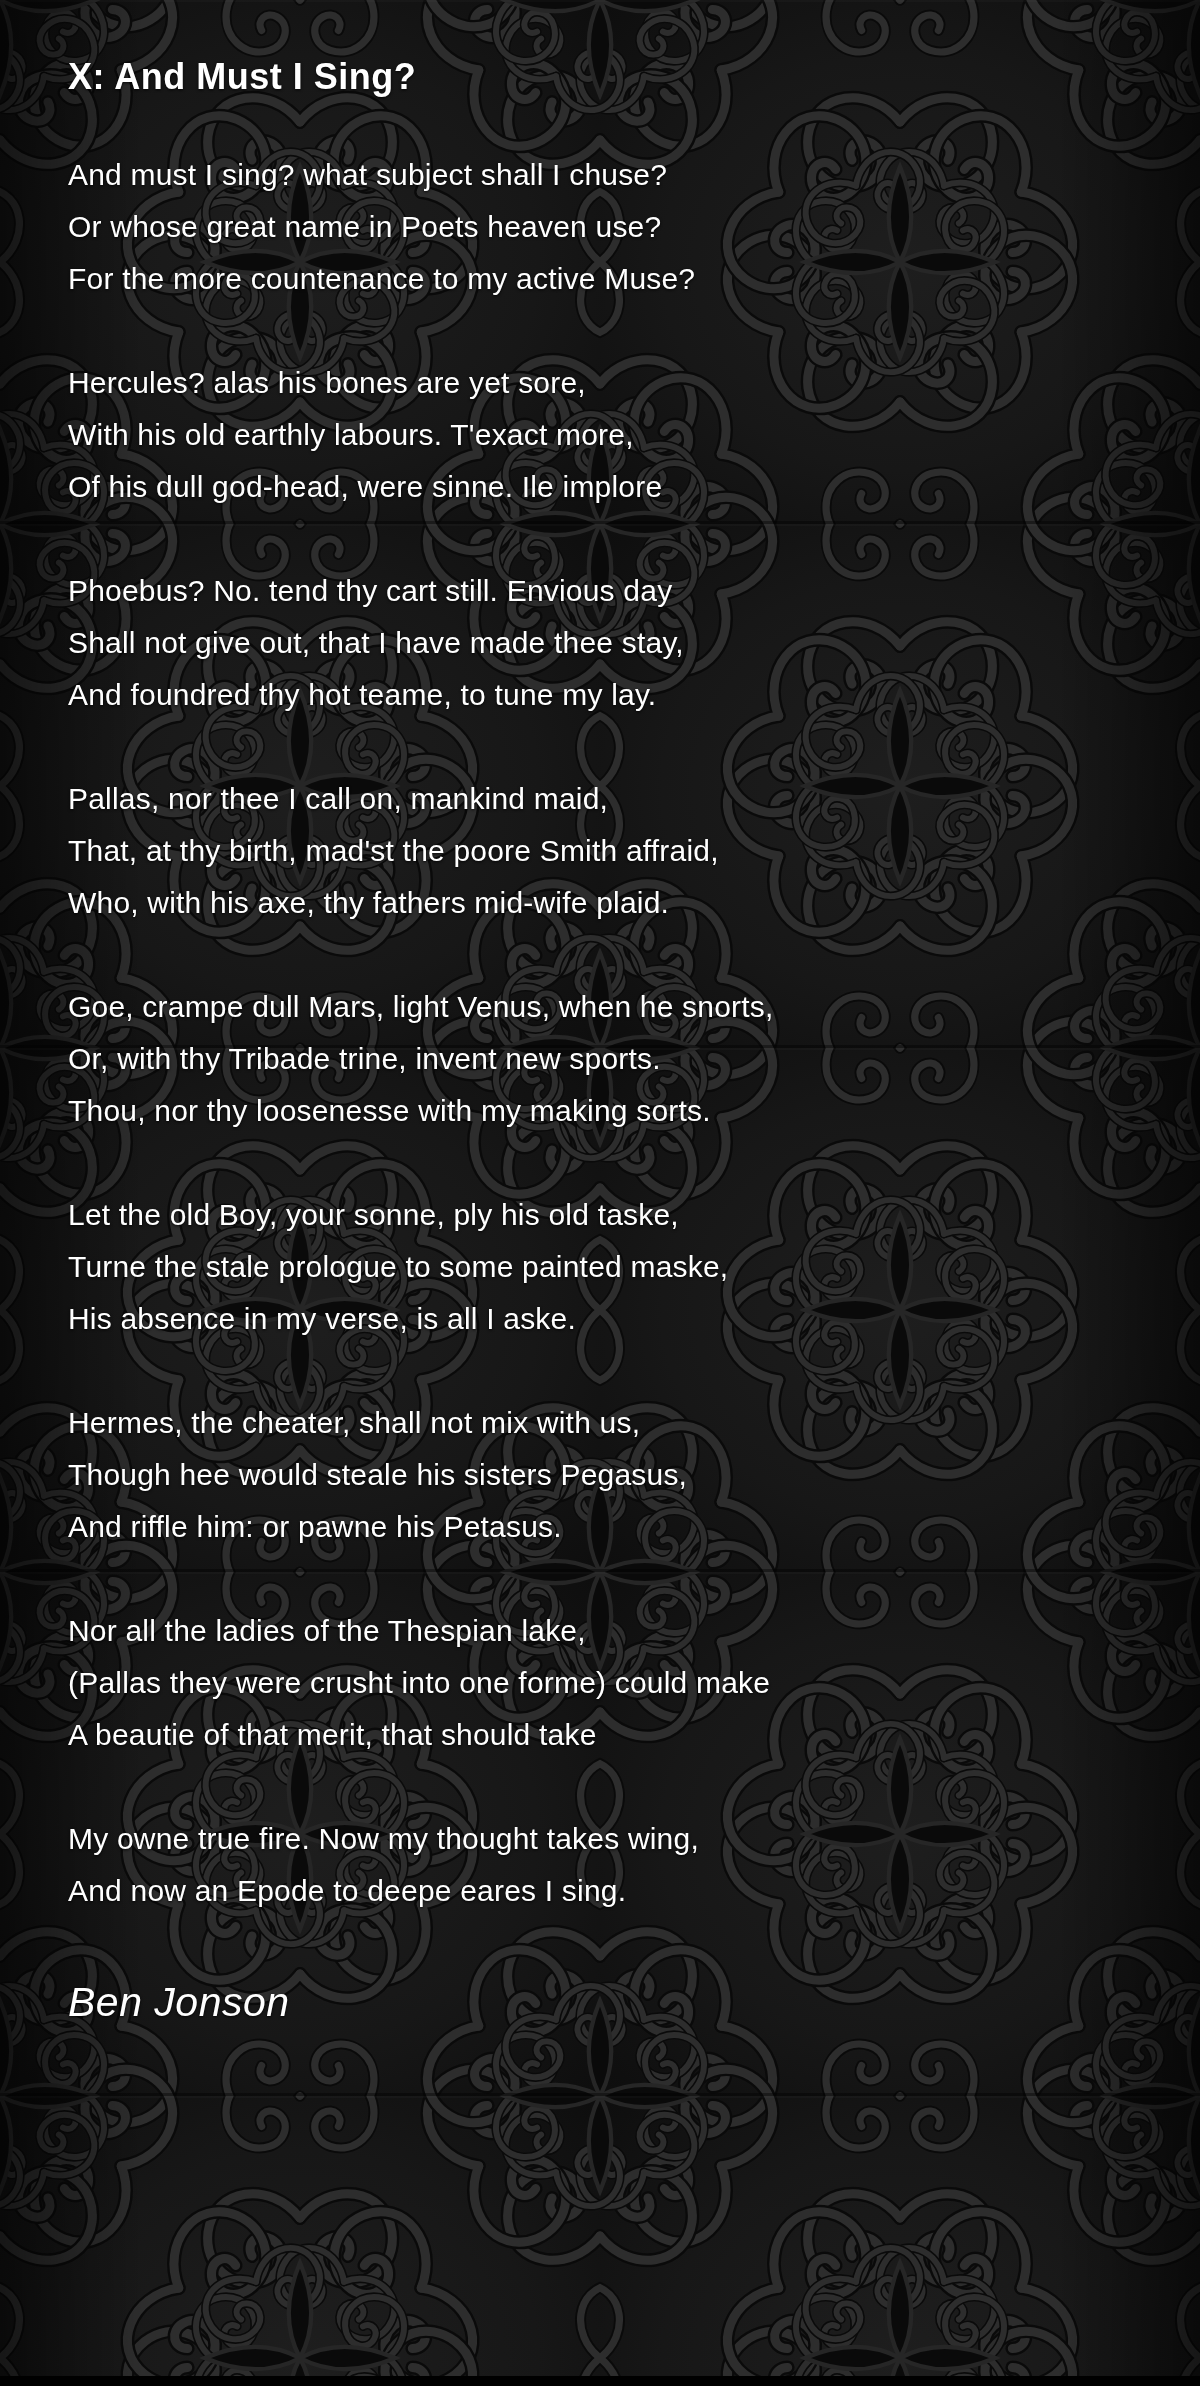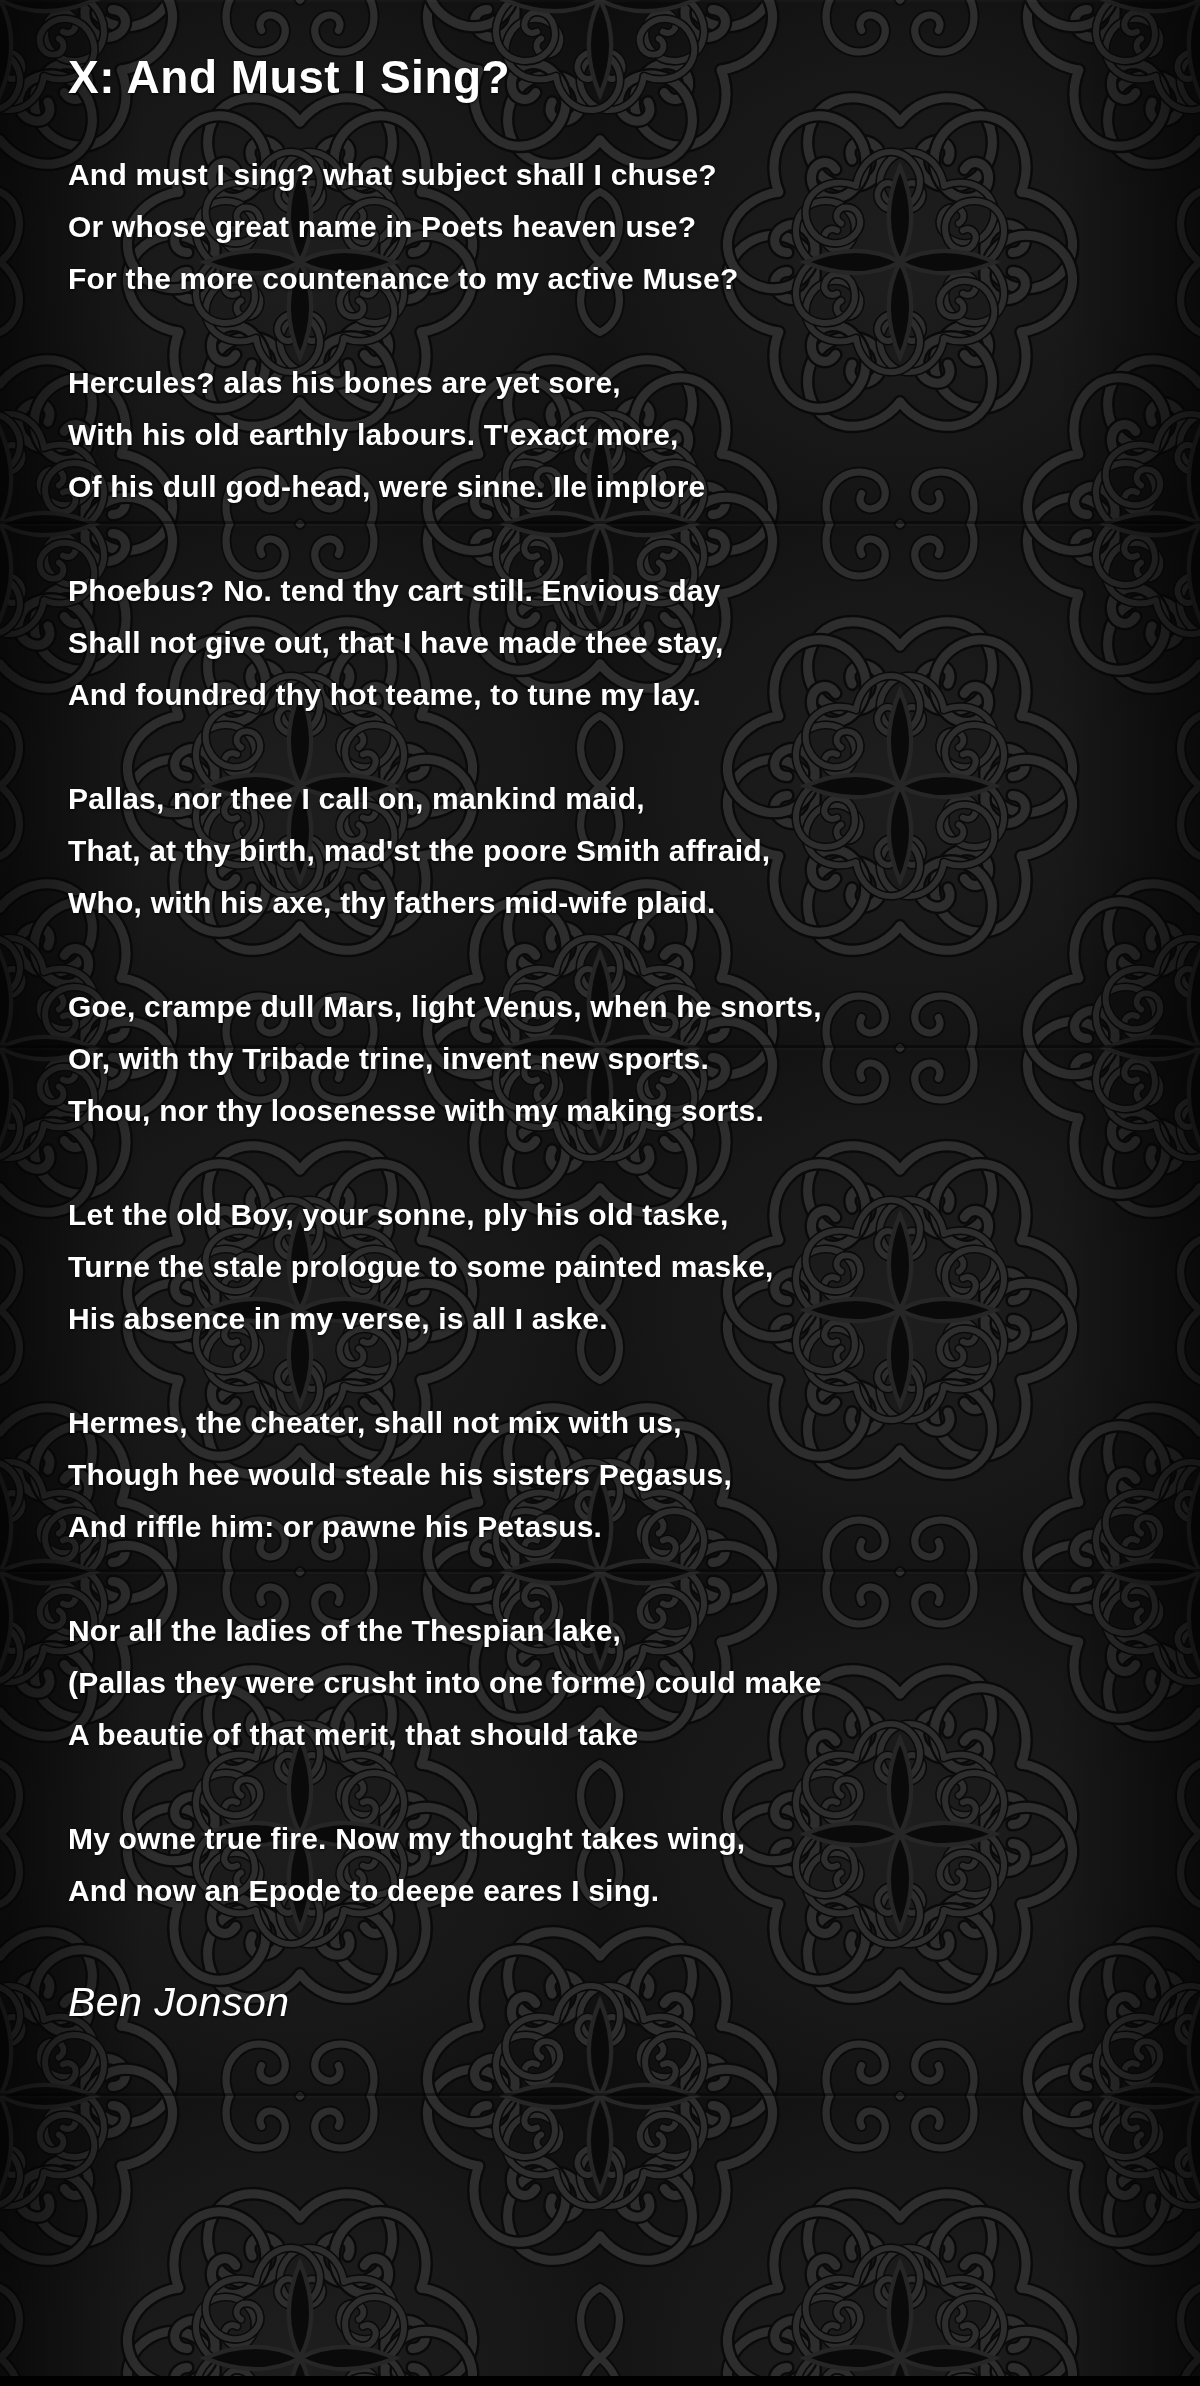--- a/index.html
+++ b/index.html
@@ -24,36 +24,36 @@
     position: absolute;
     top: 0; left: 0;
     width: 100%; height: 100%;
     z-index: 1;
     box-sizing: border-box;
     padding: 55px 40px 0 68px;
     color: var(--text-color, #ffffff);
   }
   .page-title {
     margin: 0;
-    font-size: 46px;
+    font-size: 36px;
     font-weight: 700;
     line-height: 44px;
     letter-spacing: 0.5px;
     white-space: nowrap;
     text-shadow: 0 1px 3px rgba(0,0,0,0.85);
   }
   .poem {
     margin-top: 50px;
   }
   .stanza {
     margin: 0 0 52px 0;
   }
   .line {
     font-size: 30px;
-    font-weight: 700;
+    font-weight: 400;
     line-height: 52px;
     white-space: nowrap;
     letter-spacing: 0.2px;
     text-shadow: 0 1px 3px rgba(0,0,0,0.85);
   }
   .author {
     margin-top: 60px;
     font-size: 41px;
     font-weight: 400;
     font-style: italic;

